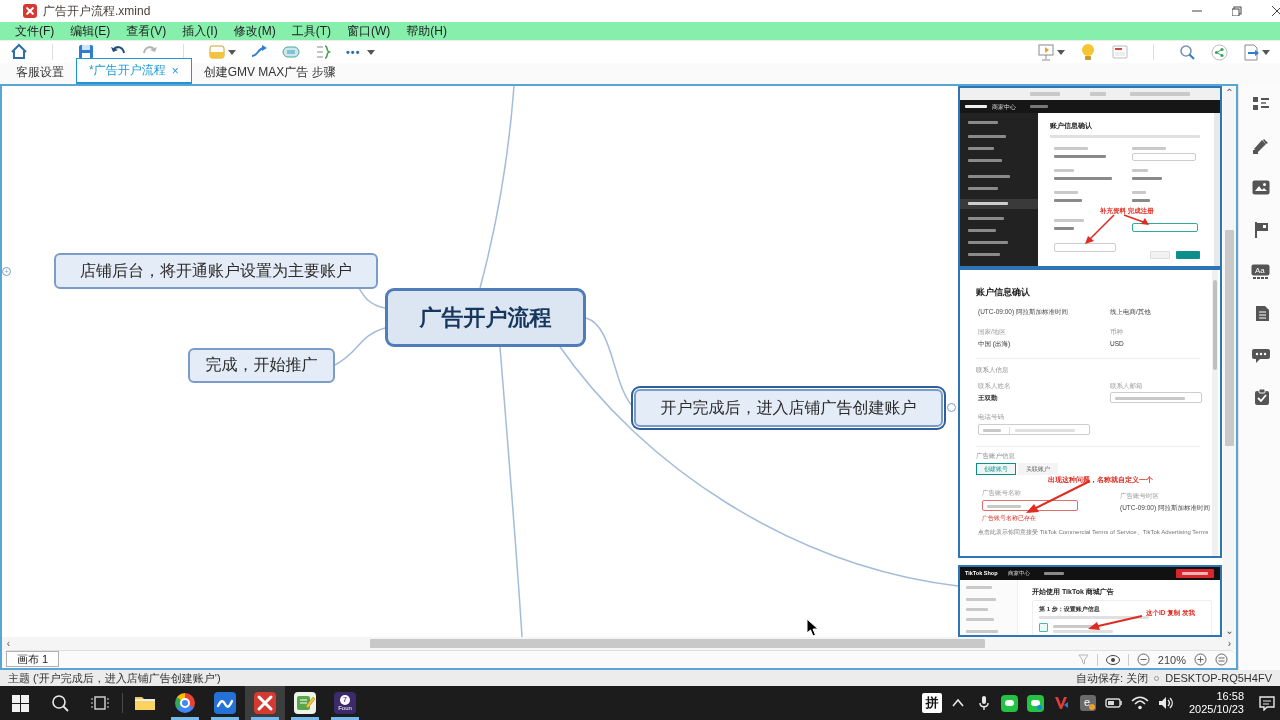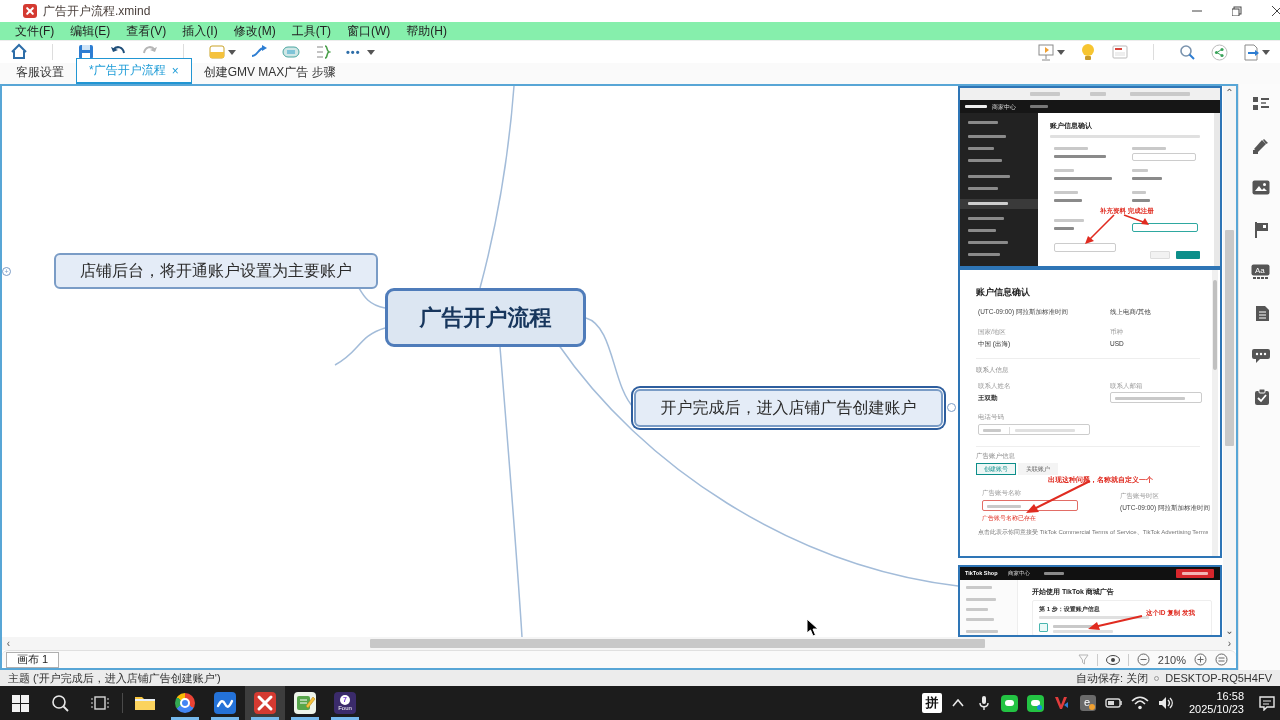--- a/index.html
+++ b/index.html
@@ -57,21 +57,21 @@
   .inputbox { position:absolute; background:#fff; border:1px solid #ccc; border-radius:2px; }
 
   
   .vscroll { position:absolute; right:0; top:0; width:13px; height:551px; background:#f5f5f5; }
   .vthumb { position:absolute; left:2px; width:9px; background:#c8c8c8; border-radius:1px; }
   .hscroll { position:absolute; left:0; top:551px; width:1234px; height:13px; background:#f5f5f5; display:flex; align-items:center; }
   .hthumb { position:absolute; top:2px; height:9px; background:#c8c8c8; border-radius:1px; }
   .scroll-arrow { color:#555; font-size:10px; width:13px; height:13px; display:flex; align-items:center; justify-content:center; }
 
   
-  .sheetrow { position:absolute; left:0; top:564px; width:1234px; height:18px; background:#fafafa; display:flex; align-items:center; border-top:1px solid #e0e0e0;border-radius:6px; }
+  .sheetrow { position:absolute; left:0; top:564px; width:1234px; height:18px; background:#fafafa; display:flex; border-top:1px solid #e0e0e0;border-radius:6px; }
   .sheet-tab { height:16px; margin-left:4px; padding:0 10px; background:#fff; border:1px solid #b0b0b0; font-size:11px; color:#222; display:flex; align-items:center; }
   .sheet-right { margin-left:auto; display:flex; align-items:center; gap:8px; padding-right:8px; font-size:11px; color:#444; }
   .sheet-right svg { display:block; }
 
   
   .statusbar { position:absolute; left:0; top:670px; width:1280px; height:16px; background:#ececec; display:flex; align-items:center; font-size:11px; color:#333; padding:0 8px; }
   .status-right { margin-left:auto; display:flex; align-items:center; gap:6px; }
   .status-dot { width:5px; height:5px; border:1px solid #999; border-radius:50%; }
 
   
@@ -272,20 +272,21 @@
         <path d="M 498 261 C 506 360 515 470 520 551" fill="none" stroke="#a3bcd9" stroke-width="1.5"></path>
         <path d="M 556 258 C 640 380 790 480 956 500" fill="none" stroke="#a3bcd9" stroke-width="1.5"></path>
         <path d="M 383 222 C 352 216 362 190 336 185" fill="none" stroke="#a3bcd9" stroke-width="1.5"></path>
         <path d="M 383 242 C 356 250 358 266 333 279" fill="none" stroke="#a3bcd9" stroke-width="1.5"></path>
         <path d="M 584 232 C 612 240 610 300 632 322" fill="none" stroke="#a3bcd9" stroke-width="1.5"></path>
       </svg>
 
       <div class="handle-dot" style="left:0;top:181px;">+</div>
       <div class="mnode" style="left:10px;top:167px;width:324px;height:36px;margin-left:42px;">店铺后台，将开通账户设置为主要账户</div>
       <div class="mnode central" style="left:383px;top:202px;width:201px;height:59px;">广告开户流程</div>
+      <div class="mnode" style="left:186px;top:262px;width:147px;height:35px;">完成，开始推广</div>
       <div class="mnode selected" style="left:632px;top:303px;width:309px;height:38px;">开户完成后，进入店铺广告创建账户</div>
       <div class="handle-dot" style="left:945px;top:317px;"></div>
 
       <div class="thumb" style="left:956px;top:0;height:182px;">
         <div style="position:absolute;left:0;top:0;width:260px;height:12px;background:#f0f0f0;">
           <div class="bar" style="left:70px;top:4px;width:30px;"></div>
             <div class="bar" style="left:130px;top:4px;width:16px;"></div>
             <div class="bar" style="left:170px;top:4px;width:60px;"></div>
         </div>
         <div style="position:absolute;left:0;top:12px;width:260px;height:13px;background:#161616;">

